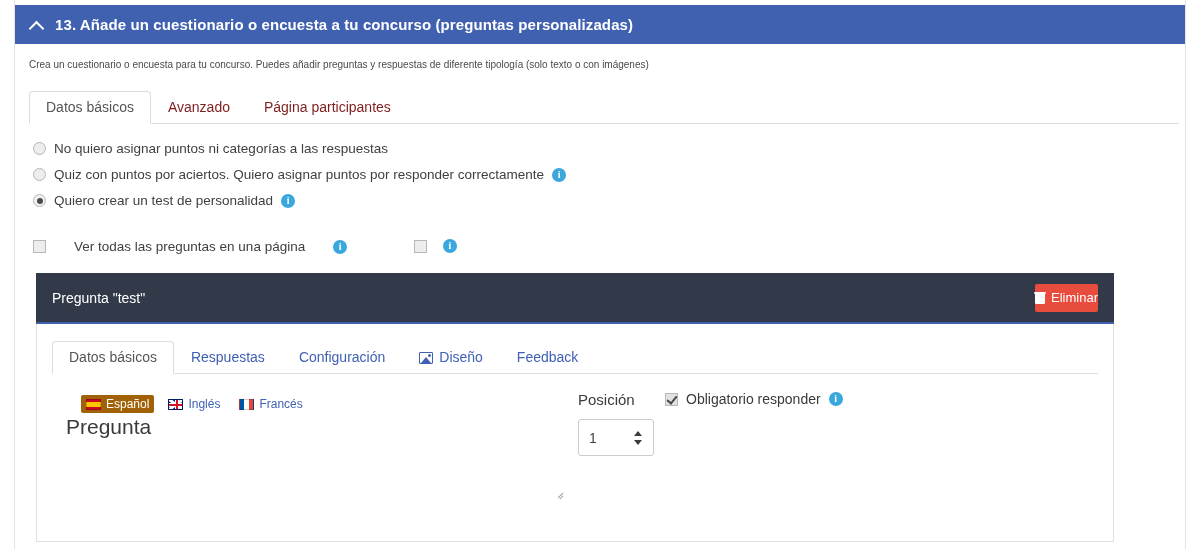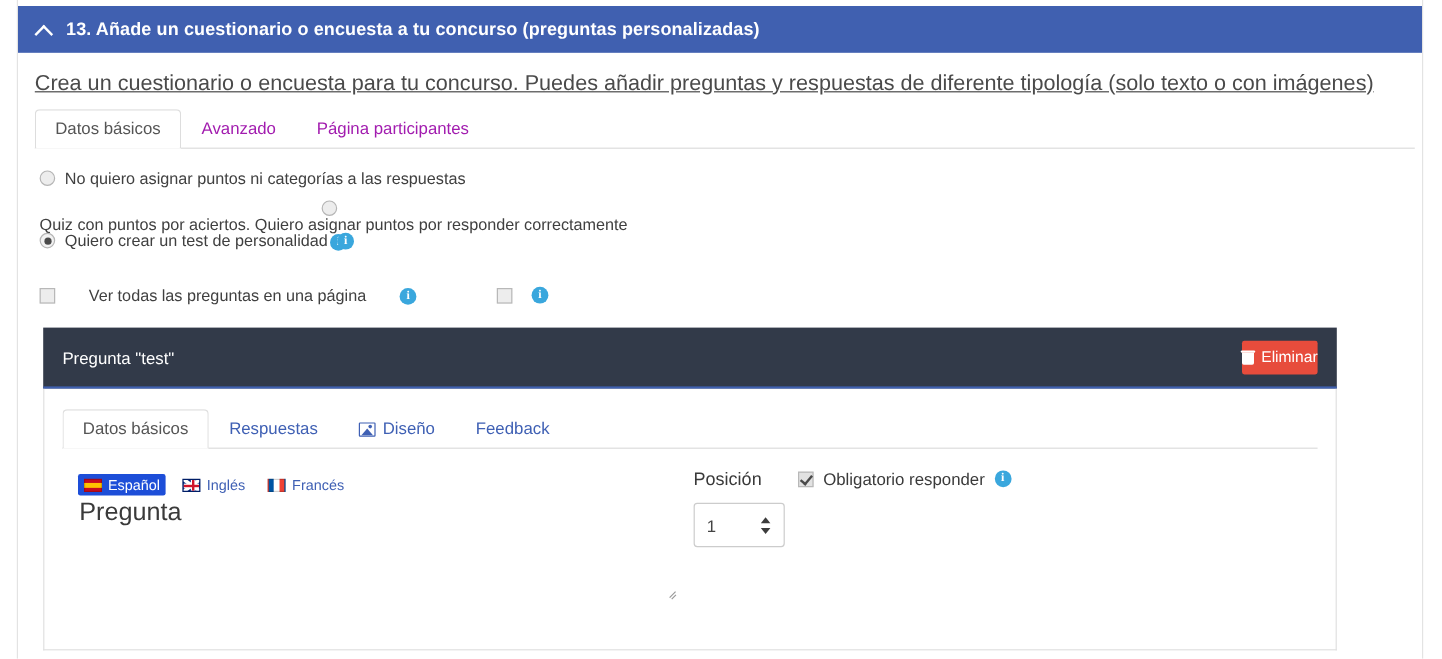--- a/index.html
+++ b/index.html
@@ -79,41 +79,40 @@
     font-weight: bold;
     letter-spacing: 0.1px;
     white-space: nowrap;
   }
 
   
   .intro {
     position: absolute;
     left: 29px;
     top: 59px;
-    font-size: 18px;
+    font-size: 10px;
     color: #4a4a4a;
     white-space: nowrap;
-    text-decoration: underline;
   }
 
   
   .outer-tabs {
     position: absolute;
     left: 29px;
     top: 92px;
     width: 1150px;
     height: 32px;
     border-bottom: 1px solid #dddddd;
     display: flex;
     align-items: flex-end;
     box-sizing: border-box;
   }
   .otab {
     font-size: 14px;
-    color: #a21caf;
+    color: #7f1d1d;
     padding: 7px 16px 7px 16px;
     line-height: 17px;
     box-sizing: border-box;
     border: 1px solid transparent;
     border-bottom: none;
     position: relative;
     white-space: nowrap;
     cursor: pointer;
   }
   .otab.active {
@@ -129,21 +128,21 @@
   .radio-row {
     position: absolute;
     left: 33px;
     display: flex;
     align-items: center;
     white-space: nowrap;
     font-size: 13.5px;
     color: #404040;
   }
   .radio-row.r1 { top: 141px; }
-  .radio-row.r2 { top: 167px; flex-direction: column; }
+  .radio-row.r2 { top: 167px; }
   .radio-row.r3 { top: 193px; }
 
   .radio {
     width: 13px;
     height: 13px;
     border-radius: 50%;
     border: 1px solid #b5b5b5;
     background: #ededed;
     box-sizing: border-box;
     margin-right: 8px;
@@ -368,23 +367,24 @@
     align-items: center;
     gap: 5px;
     font-size: 12px;
     color: #3f60b4;
     padding: 2px 5px;
     line-height: 14px;
     cursor: pointer;
     white-space: nowrap;
   }
   .lang.active {
-    background: #1d4ed8;
+    background: #a16207;
     color: #ffffff;
     border-radius: 2px;
+    margin-left: 16px;
   }
   .flag {
     width: 15px;
     height: 11px;
     flex: none;
     display: block;
     border: 0.5px solid rgba(0,0,0,0.18);
     box-sizing: border-box;
   }
   
@@ -595,20 +595,23 @@
   </div>
 
   <div class="q-body"></div>
 
   <div class="inner-tabs">
     <div class="itab active">
       <span>Datos básicos</span>
     </div>
     <div class="itab">
       <span>Respuestas</span>
+    </div>
+    <div class="itab">
+      <span>Configuración</span>
     </div>
     <div class="itab">
       <span class="pic-icon"></span>
       <span>Diseño</span>
     </div>
     <div class="itab">
       <span>Feedback</span>
     </div>
   </div>
 

